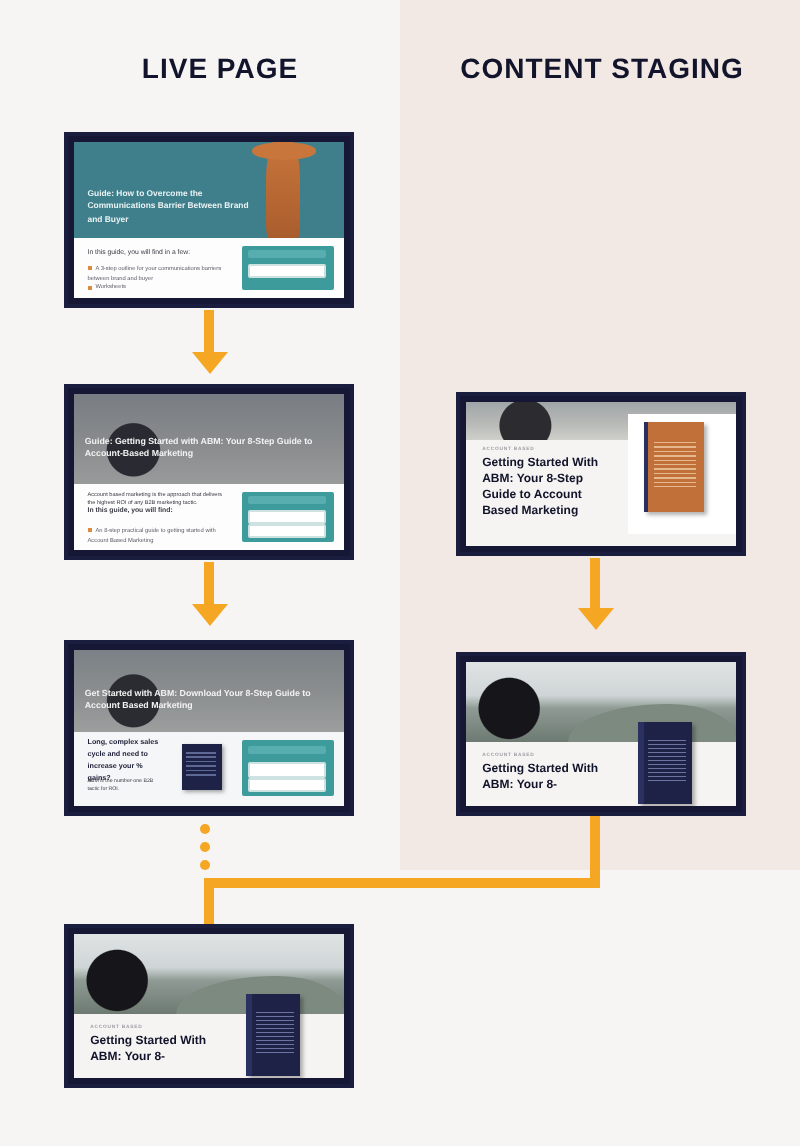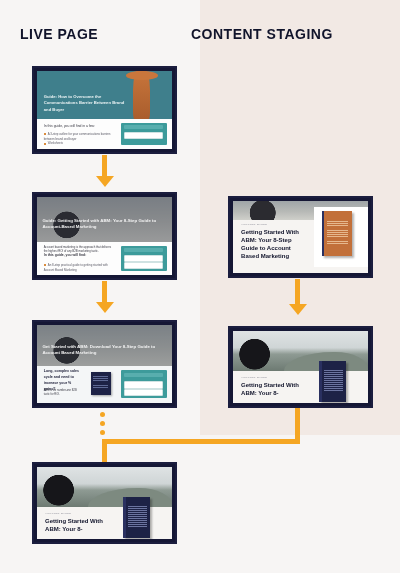--- a/index.html
+++ b/index.html
@@ -7,24 +7,24 @@
     width:400px;height:573px;position:relative;overflow:hidden;
     background:#f7f5f4;
     font-family:"Liberation Sans","DejaVu Sans",sans-serif;
   }
   .stage-bg{
     position:absolute;left:200px;top:0;width:200px;height:435px;
     background:#f2e9e4;
   }
   .col-head{
     position:absolute;top:26px;font-size:14px;font-weight:bold;
-    letter-spacing:.5px;color:#11142b;
+    letter-spacing:.5px;color:#11142b;text-align:center;
   }
   #head-live{left:20px;width:180px;}
-  #head-stage{left:191px;width:190px;}
+  #head-stage{left:206px;width:190px;}
 
   
   .card{
     position:absolute;background:#151735;
     border:2px solid #1b1d3e;box-sizing:border-box;
     padding:3px;
   }
   .screen{width:100%;height:100%;background:#ffffff;position:relative;overflow:hidden;}
 
   

